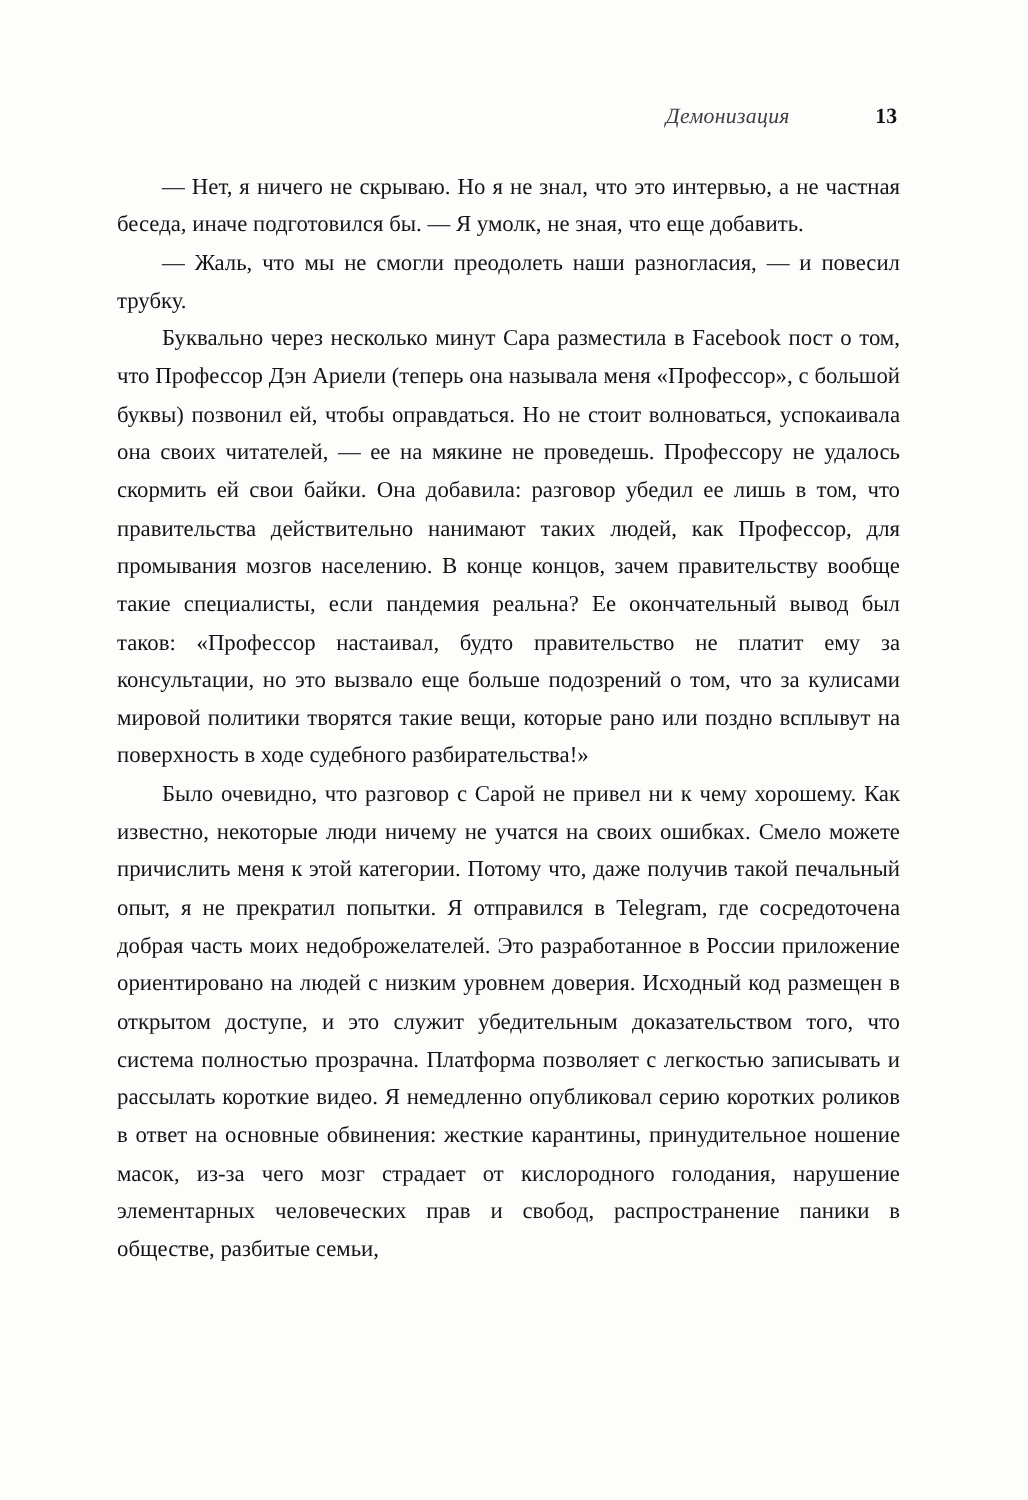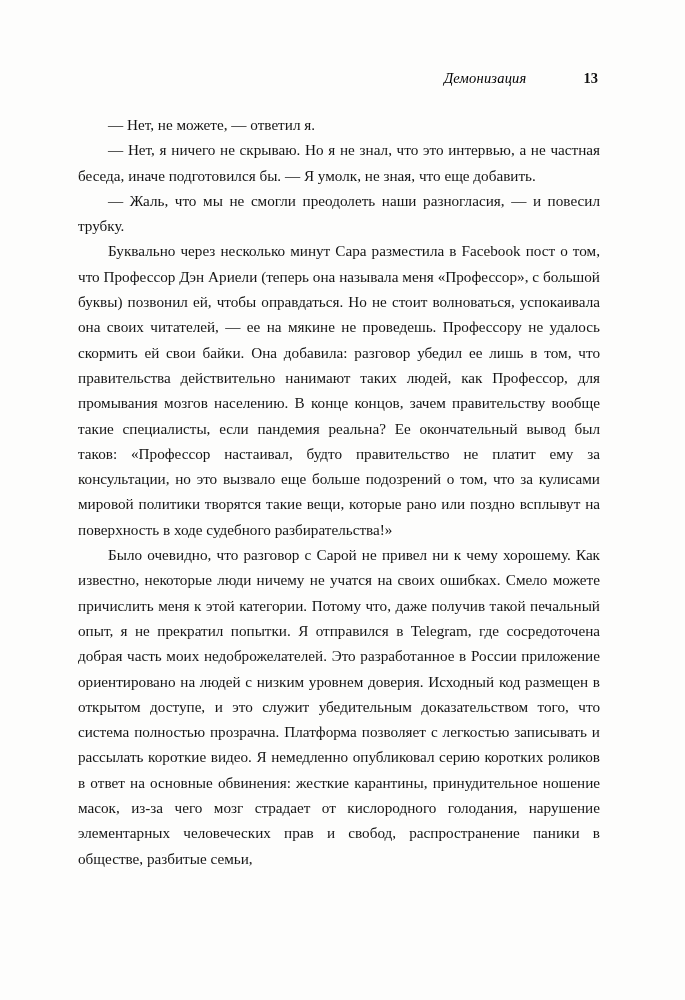--- a/index.html
+++ b/index.html
@@ -30,21 +30,21 @@
     width: 520px;
     display: flex;
     justify-content: flex-end;
     align-items: baseline;
     font-family: "Liberation Serif", "DejaVu Serif", serif;
   }
   .header .chapter-title {
     font-style: italic;
     font-size: 14.5px;
     letter-spacing: 0.2px;
-    color: #000000;
+    color: #404040;
     margin-right: 22px;
   }
   .header .folio {
     font-weight: bold;
     font-size: 14.5px;
     color: #111111;
     margin-left: 35px;
   }
   .content {
     position: absolute;
@@ -70,20 +70,19 @@
 <body>
 
 <div class="page">
 
   <div class="header">
     <span class="chapter-title">Демонизация</span>
     <span class="folio">13</span>
   </div>
 
   <div class="content">
-    <p class="dialogue">— Нет, не можете, — ответил я.</p>
     <p class="dialogue">— Нет, я ничего не скрываю. Но я не знал, что это интервью, а не частная беседа, иначе подготовился бы. — Я умолк, не зная, что еще добавить.</p>
     <p class="dialogue">— Жаль, что мы не смогли преодолеть наши разногласия, — и повесил трубку.</p>
     <p>Буквально через несколько минут Сара разместила в Facebook пост о том, что Профессор Дэн Ариели (теперь она называла меня «Профессор», с большой буквы) позвонил ей, чтобы оправдаться. Но не стоит волноваться, успокаивала она своих читателей, — ее на мякине не проведешь. Профессору не удалось скормить ей свои байки. Она добавила: разговор убедил ее лишь в том, что правительства действительно нанимают таких людей, как Профессор, для промывания мозгов населению. В конце концов, зачем правительству вообще такие специалисты, если пандемия реальна? Ее окончательный вывод был таков: «Профессор настаивал, будто правительство не платит ему за консультации, но это вызвало еще больше подозрений о том, что за кулисами мировой политики творятся такие вещи, которые рано или поздно всплывут на поверхность в ходе судебного разбирательства!»</p>
     <p>Было очевидно, что разговор с Сарой не привел ни к чему хорошему. Как известно, некоторые люди ничему не учатся на своих ошибках. Смело можете причислить меня к этой категории. Потому что, даже получив такой печальный опыт, я не прекратил попытки. Я отправился в Telegram, где сосредоточена добрая часть моих недоброжелателей. Это разработанное в России приложение ориентировано на людей с низким уровнем доверия. Исходный код размещен в открытом доступе, и это служит убедительным доказательством того, что система полностью прозрачна. Платформа позволяет с легкостью записывать и рассылать короткие видео. Я немедленно опубликовал серию коротких роликов в ответ на основные обвинения: жесткие карантины, принудительное ношение масок, из-за чего мозг страдает от кислородного голодания, нарушение элементарных человеческих прав и свобод, распространение паники в обществе, разбитые семьи,</p>
   </div>
 
 </div>
 
 </body></html>

